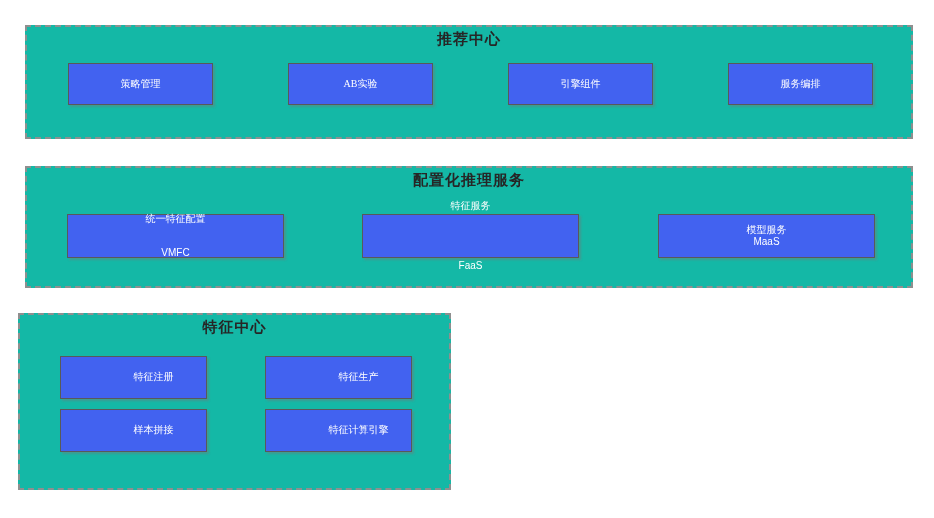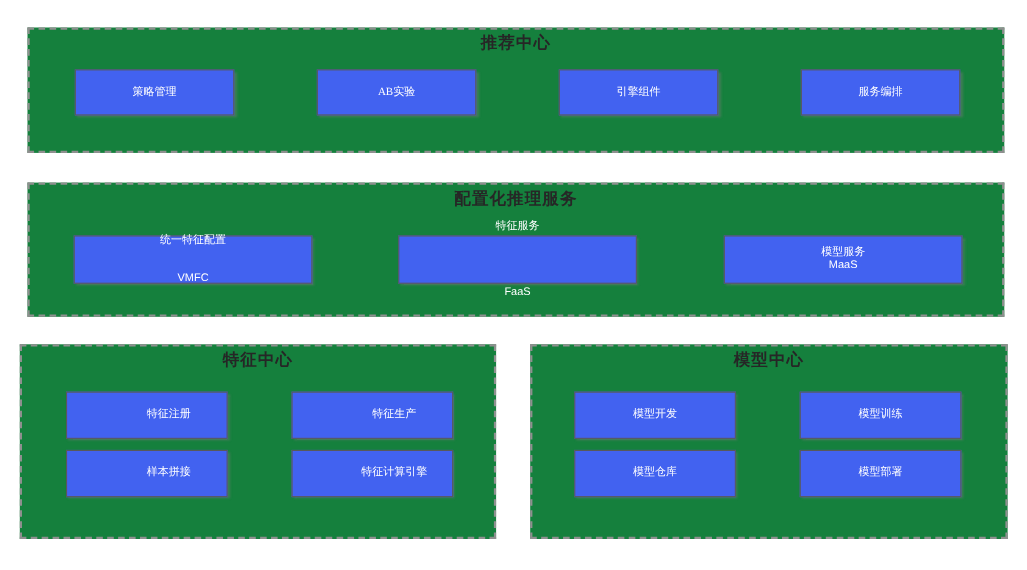--- a/index.html
+++ b/index.html
@@ -1,20 +1,20 @@
 <!DOCTYPE html>
 <html><head>
 <meta charset="utf-8">
 <style>
   html,body{margin:0;padding:0;background:#ffffff;}
   .canvas{
     position:relative;width:934px;height:518px;background:#ffffff;
     font-family:"Liberation Sans",sans-serif;overflow:hidden;
   }
-  .panel{position:absolute;border:2px dashed #8f8f8f;box-sizing:border-box;background:#15803d;}
+  .panel{position:absolute;border:2px dashed #8f8f8f;box-sizing:border-box;background:#14b8a6;}
   .panel-title{
     position:absolute;top:3px;left:0;width:100%;text-align:center;
     font-size:15px;font-weight:bold;color:#262626;letter-spacing:1px;
   }
   .node{
     position:absolute;box-sizing:border-box;
     background:#4262f0;border:1px solid #595959;
     color:#ffffff;font-size:10px;line-height:1.25;text-align:center;
     display:flex;flex-direction:column;align-items:center;justify-content:center;
     box-shadow:2px 2px 2px rgba(120,120,120,0.45);
@@ -85,29 +85,14 @@
       <span>特征生产</span>
     </div>
     <div class="node r1 c0">
       <span>样本拼接</span>
     </div>
     <div class="node r1 c1">
       <span>特征计算引擎</span>
     </div>
   </div>
 
-  <div class="panel s3">
-    <div class="panel-title">模型中心</div>
-    <div class="node r0 c0">
-      <span>模型开发</span>
-    </div>
-    <div class="node r0 c1">
-      <span>模型训练</span>
-    </div>
-    <div class="node r1 c0">
-      <span>模型仓库</span>
-    </div>
-    <div class="node r1 c1">
-      <span>模型部署</span>
-    </div>
-  </div>
 
 </div>
 
 </body></html>

